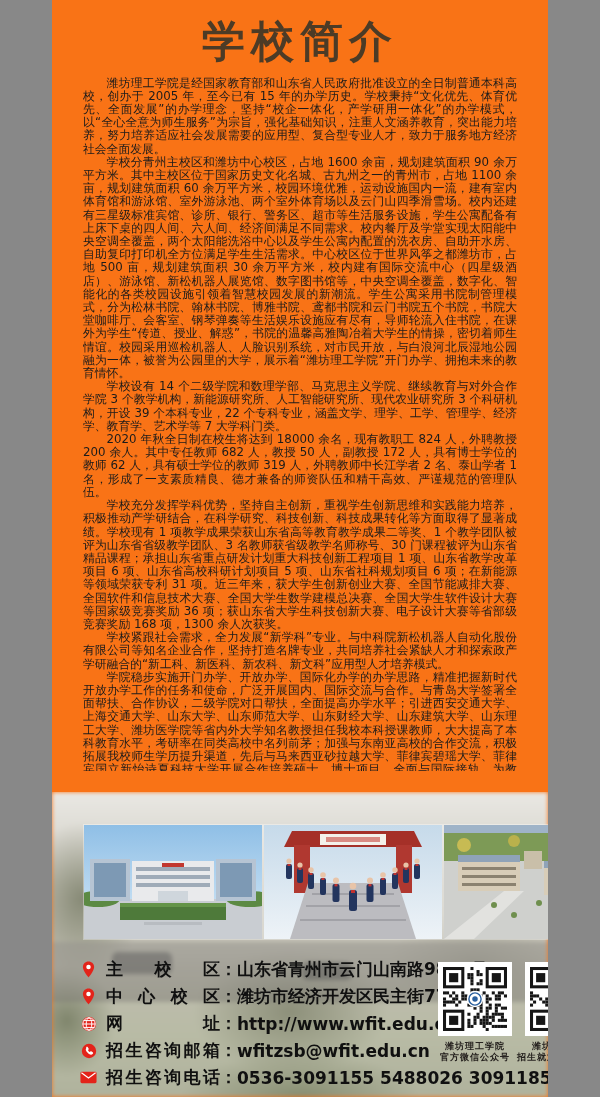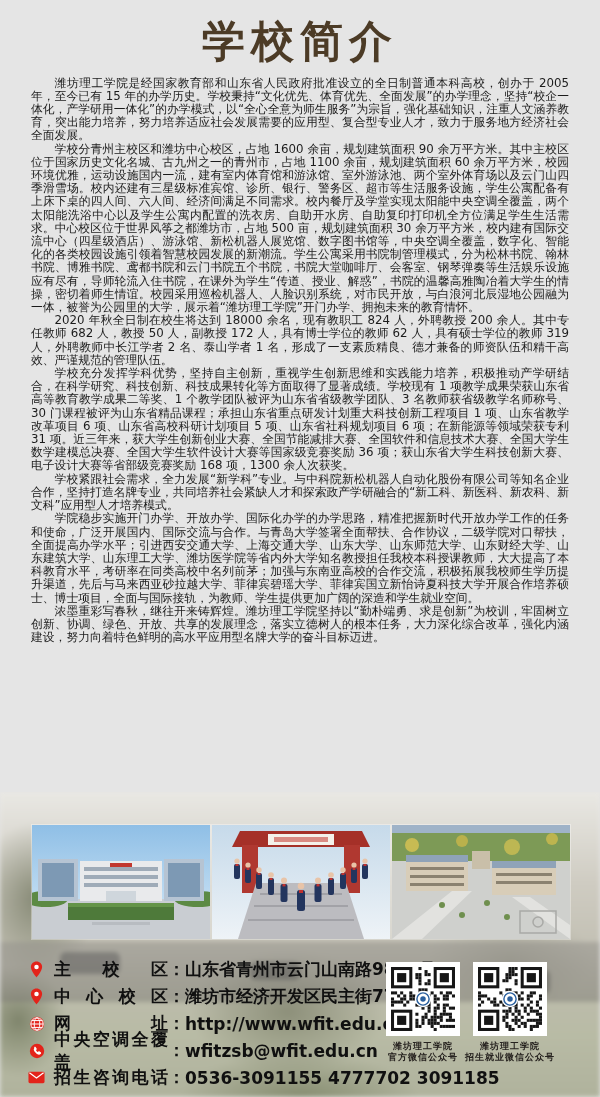--- a/index.html
+++ b/index.html
@@ -1,16 +1,16 @@
 <!DOCTYPE html>
 <html><head>
 <meta charset="utf-8">
 <style>
   html,body{margin:0;padding:0;background:#888;}
-  .page{position:relative;width:600px;height:1097px;background:#e5e5e5;overflow:hidden;
+  .page{position:relative;width:496px;height:1097px;background:#f97316;overflow:hidden;
         font-family:"DejaVu Sans","Liberation Sans",sans-serif;margin:0 auto;}
   
   .title{margin:0;padding-top:16px;text-align:center;font-size:43px;font-weight:bold;
          color:#4c3b26;letter-spacing:6px;line-height:1.2;}
   
   .body-text{margin:9px 31px 18px 31px;height:694px;overflow:hidden;
              font-size:11.8px;line-height:13.2px;color:#1b1b1b;text-align:justify;}
   .body-text p{margin:0;text-indent:2em;}
   
   .bottom{position:absolute;left:0;right:0;top:792px;bottom:0;overflow:hidden;padding-left:12px;}
@@ -51,20 +51,21 @@
 </head>
 <body>
 
 <div class="page">
 
   <h1 class="title">学校简介</h1>
 
   <div class="body-text">
     <p>潍坊理工学院是经国家教育部和山东省人民政府批准设立的全日制普通本科高校，创办于 2005 年，至今已有 15 年的办学历史。学校秉持“文化优先、体育优先、全面发展”的办学理念，坚持“校企一体化，产学研用一体化”的办学模式，以“全心全意为师生服务”为宗旨，强化基础知识，注重人文涵养教育，突出能力培养，努力培养适应社会发展需要的应用型、复合型专业人才，致力于服务地方经济社会全面发展。</p>
     <p>学校分青州主校区和潍坊中心校区，占地 1600 余亩，规划建筑面积 90 余万平方米。其中主校区位于国家历史文化名城、古九州之一的青州市，占地 1100 余亩，规划建筑面积 60 余万平方米，校园环境优雅，运动设施国内一流，建有室内体育馆和游泳馆、室外游泳池、两个室外体育场以及云门山四季滑雪场。校内还建有三星级标准宾馆、诊所、银行、警务区、超市等生活服务设施，学生公寓配备有上床下桌的四人间、六人间、经济间满足不同需求。校内餐厅及学堂实现太阳能中央空调全覆盖，两个太阳能洗浴中心以及学生公寓内配置的洗衣房、自助开水房、自助复印打印机全方位满足学生生活需求。中心校区位于世界风筝之都潍坊市，占地 500 亩，规划建筑面积 30 余万平方米，校内建有国际交流中心（四星级酒店）、游泳馆、新松机器人展览馆、数字图书馆等，中央空调全覆盖，数字化、智能化的各类校园设施引领着智慧校园发展的新潮流。学生公寓采用书院制管理模式，分为松林书院、翰林书院、博雅书院、鸢都书院和云门书院五个书院，书院大堂咖啡厅、会客室、钢琴弹奏等生活娱乐设施应有尽有，导师轮流入住书院，在课外为学生“传道、授业、解惑”，书院的温馨高雅陶冶着大学生的情操，密切着师生情谊。校园采用巡检机器人、人脸识别系统，对市民开放，与白浪河北辰湿地公园融为一体，被誉为公园里的大学，展示着“潍坊理工学院”开门办学、拥抱未来的教育情怀。</p>
+    <p>学校设有 14 个二级学院和数理学部、马克思主义学院、继续教育与对外合作学院 3 个教学机构，新能源研究所、人工智能研究所、现代农业研究所 3 个科研机构，开设 39 个本科专业，22 个专科专业，涵盖文学、理学、工学、管理学、经济学、教育学、艺术学等 7 大学科门类。</p>
     <p>2020 年秋全日制在校生将达到 18000 余名，现有教职工 824 人，外聘教授 200 余人。其中专任教师 682 人，教授 50 人，副教授 172 人，具有博士学位的教师 62 人，具有硕士学位的教师 319 人，外聘教师中长江学者 2 名、泰山学者 1 名，形成了一支素质精良、德才兼备的师资队伍和精干高效、严谨规范的管理队伍。</p>
     <p>学校充分发挥学科优势，坚持自主创新，重视学生创新思维和实践能力培养，积极推动产学研结合，在科学研究、科技创新、科技成果转化等方面取得了显著成绩。学校现有 1 项教学成果荣获山东省高等教育教学成果二等奖、1 个教学团队被评为山东省省级教学团队、3 名教师获省级教学名师称号、30 门课程被评为山东省精品课程；承担山东省重点研发计划重大科技创新工程项目 1 项、山东省教学改革项目 6 项、山东省高校科研计划项目 5 项、山东省社科规划项目 6 项；在新能源等领域荣获专利 31 项。近三年来，获大学生创新创业大赛、全国节能减排大赛、全国软件和信息技术大赛、全国大学生数学建模总决赛、全国大学生软件设计大赛等国家级竞赛奖励 36 项；获山东省大学生科技创新大赛、电子设计大赛等省部级竞赛奖励 168 项，1300 余人次获奖。</p>
     <p>学校紧跟社会需求，全力发展“新学科”专业。与中科院新松机器人自动化股份有限公司等知名企业合作，坚持打造名牌专业，共同培养社会紧缺人才和探索政产学研融合的“新工科、新医科、新农科、新文科”应用型人才培养模式。</p>
     <p>学院稳步实施开门办学、开放办学、国际化办学的办学思路，精准把握新时代开放办学工作的任务和使命，广泛开展国内、国际交流与合作。与青岛大学签署全面帮扶、合作协议，二级学院对口帮扶，全面提高办学水平；引进西安交通大学、上海交通大学、山东大学、山东师范大学、山东财经大学、山东建筑大学、山东理工大学、潍坊医学院等省内外大学知名教授担任我校本科授课教师，大大提高了本科教育水平，考研率在同类高校中名列前茅；加强与东南亚高校的合作交流，积极拓展我校师生学历提升渠道，先后与马来西亚砂拉越大学、菲律宾碧瑶大学、菲律宾国立新怡诗夏科技大学开展合作培养硕士、博士项目，全面与国际接轨，为教师、学生提供更加广阔的深造和学生就业空间。</p>
     <p>浓墨重彩写春秋，继往开来铸辉煌。潍坊理工学院坚持以“勤朴端勇、求是创新”为校训，牢固树立创新、协调、绿色、开放、共享的发展理念，落实立德树人的根本任务，大力深化综合改革，强化内涵建设，努力向着特色鲜明的高水平应用型名牌大学的奋斗目标迈进。</p>
   </div>
 
   <div class="bottom">
 
     <div class="bottom-bg">
@@ -257,35 +258,35 @@
         <span class="cvalue">http://www.wfit.edu.cn</span>
       </div>
 
       <div class="row">
         <span class="cicon">
           <svg width="16" height="16" viewBox="0 0 16 16">
               <circle cx="8" cy="8" r="7.2" fill="#e3231a"></circle>
               <path d="M5.2 4.2c.5-.5 1.2-.4 1.6.1l.8 1.1c.3.4.2 1-.2 1.3l-.5.4c.3.8 1.2 1.7 2 2l.4-.5c.3-.4.9-.5 1.3-.2l1.1.8c.5.4.6 1.1.1 1.6l-.5.5c-.5.5-1.3.6-2 .3-1.9-.8-3.6-2.5-4.4-4.4-.3-.7-.2-1.5.3-2z" fill="#fff"></path>
             </svg>
         </span>
-        <span class="clabel">中央空调全覆盖</span>
+        <span class="clabel">招生咨询邮箱</span>
           <span class="colon">：</span>
         <span class="cvalue">wfitzsb@wfit.edu.cn</span>
       </div>
 
       <div class="row">
         <span class="cicon">
           <svg width="17" height="13" viewBox="0 0 18 13">
               <rect x="0.5" y="0.5" width="17" height="12" rx="1.5" fill="#e3231a"></rect>
               <polyline points="1.5,1.5 9,7 16.5,1.5" fill="none" stroke="#fff" stroke-width="1.3"></polyline>
             </svg>
         </span>
         <span class="clabel">招生咨询电话</span>
           <span class="colon">：</span>
-        <span class="cvalue">0536-3091155 4777702 3091185</span>
+        <span class="cvalue">0536-3091155 5488026 3091185</span>
       </div>
     </div>
 
     <div class="qrs">
       <div class="qr-block">
         <div class="qr-box">
             <svg class="qrsvg" viewBox="0 0 63 63">
               <rect x="27" y="0" width="3" height="3" fill="#161616"></rect>
               <rect x="33" y="3" width="3" height="3" fill="#161616"></rect>
               <rect x="24" y="6" width="3" height="3" fill="#161616"></rect>

